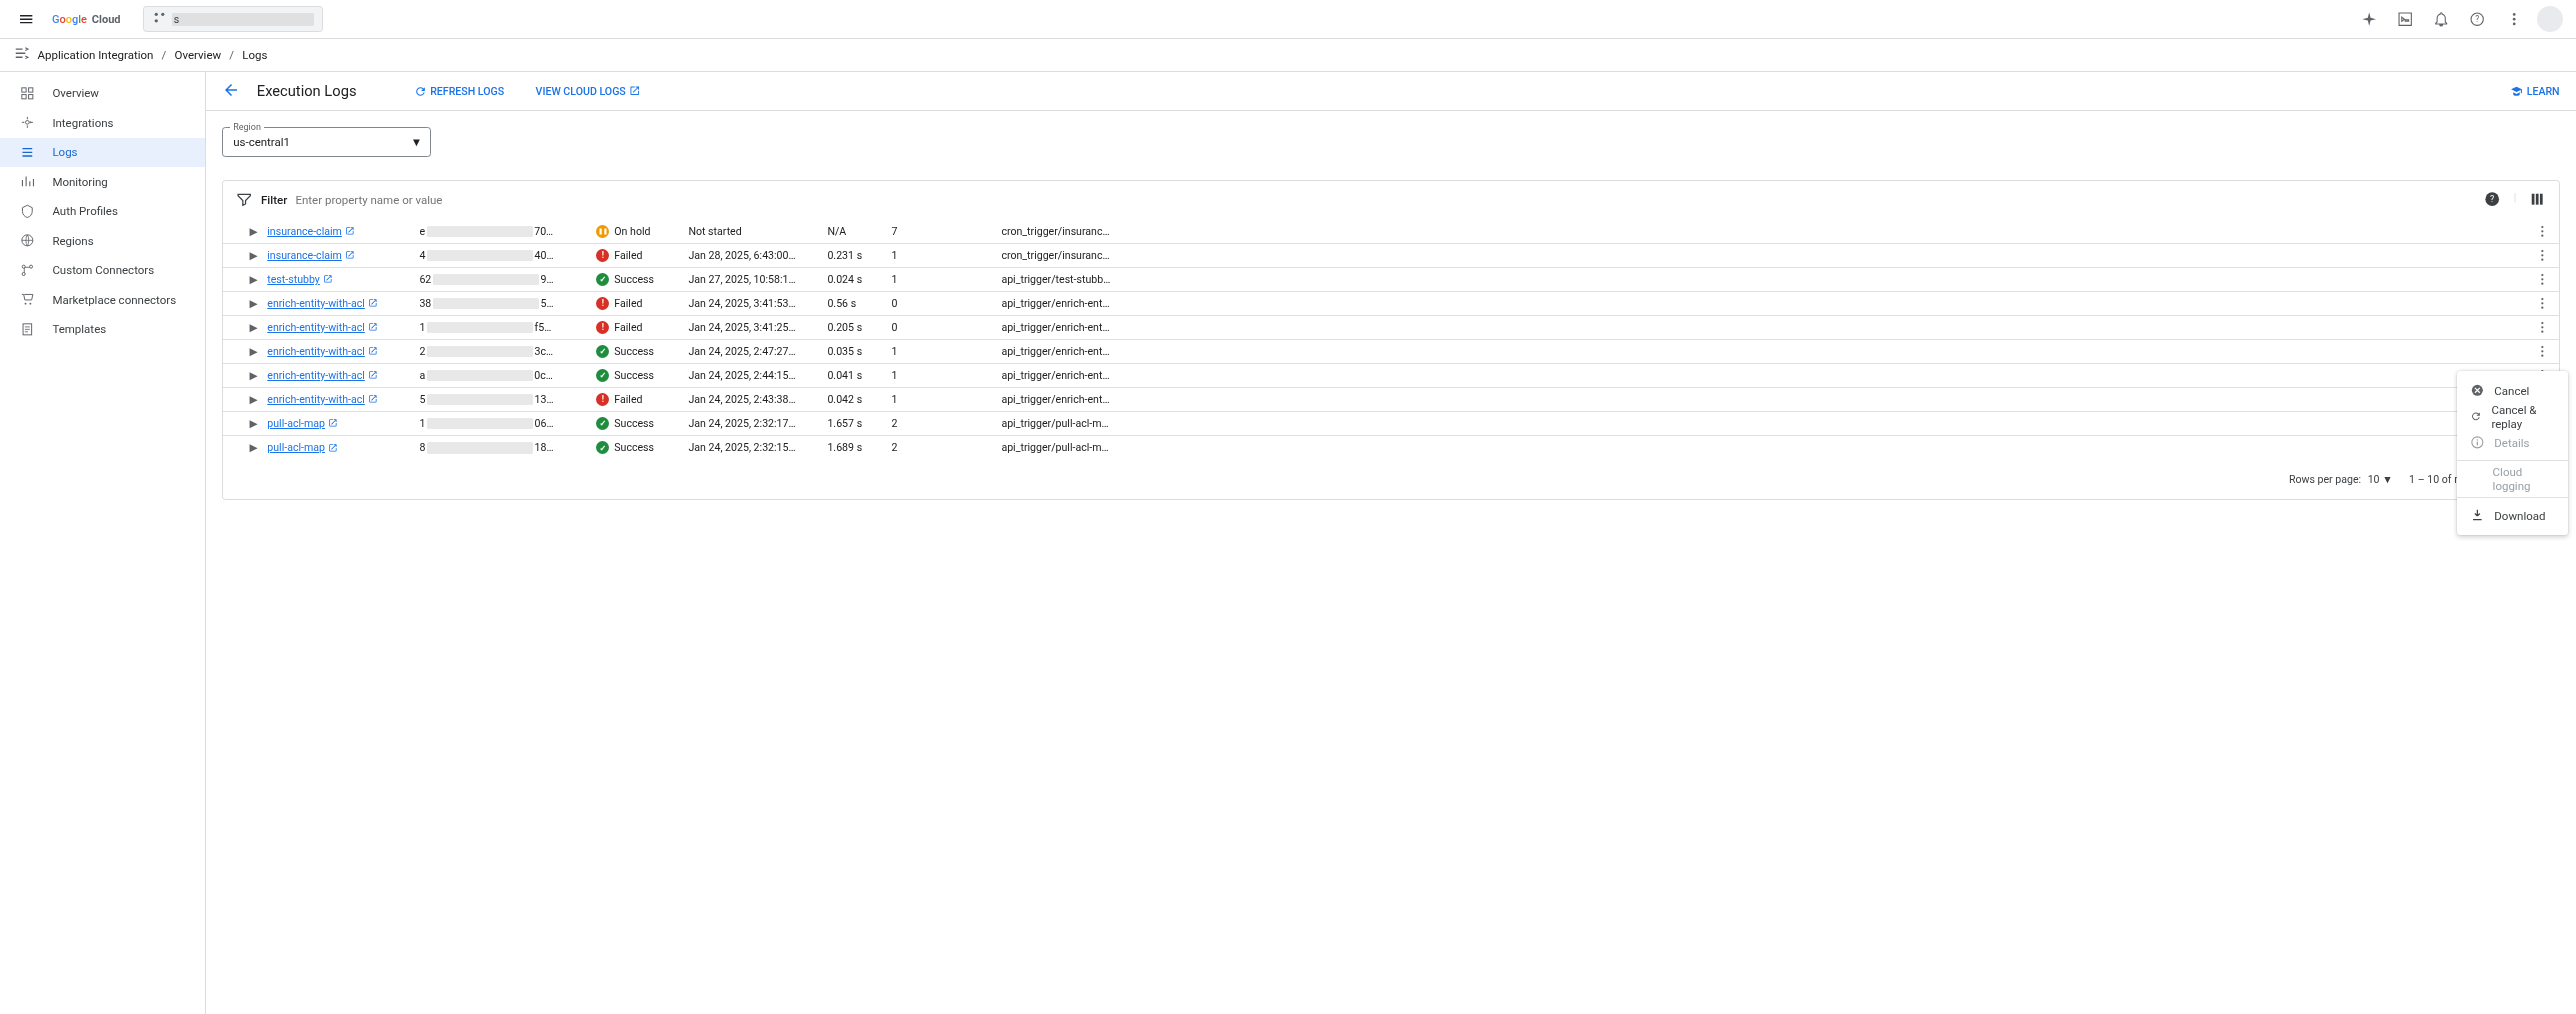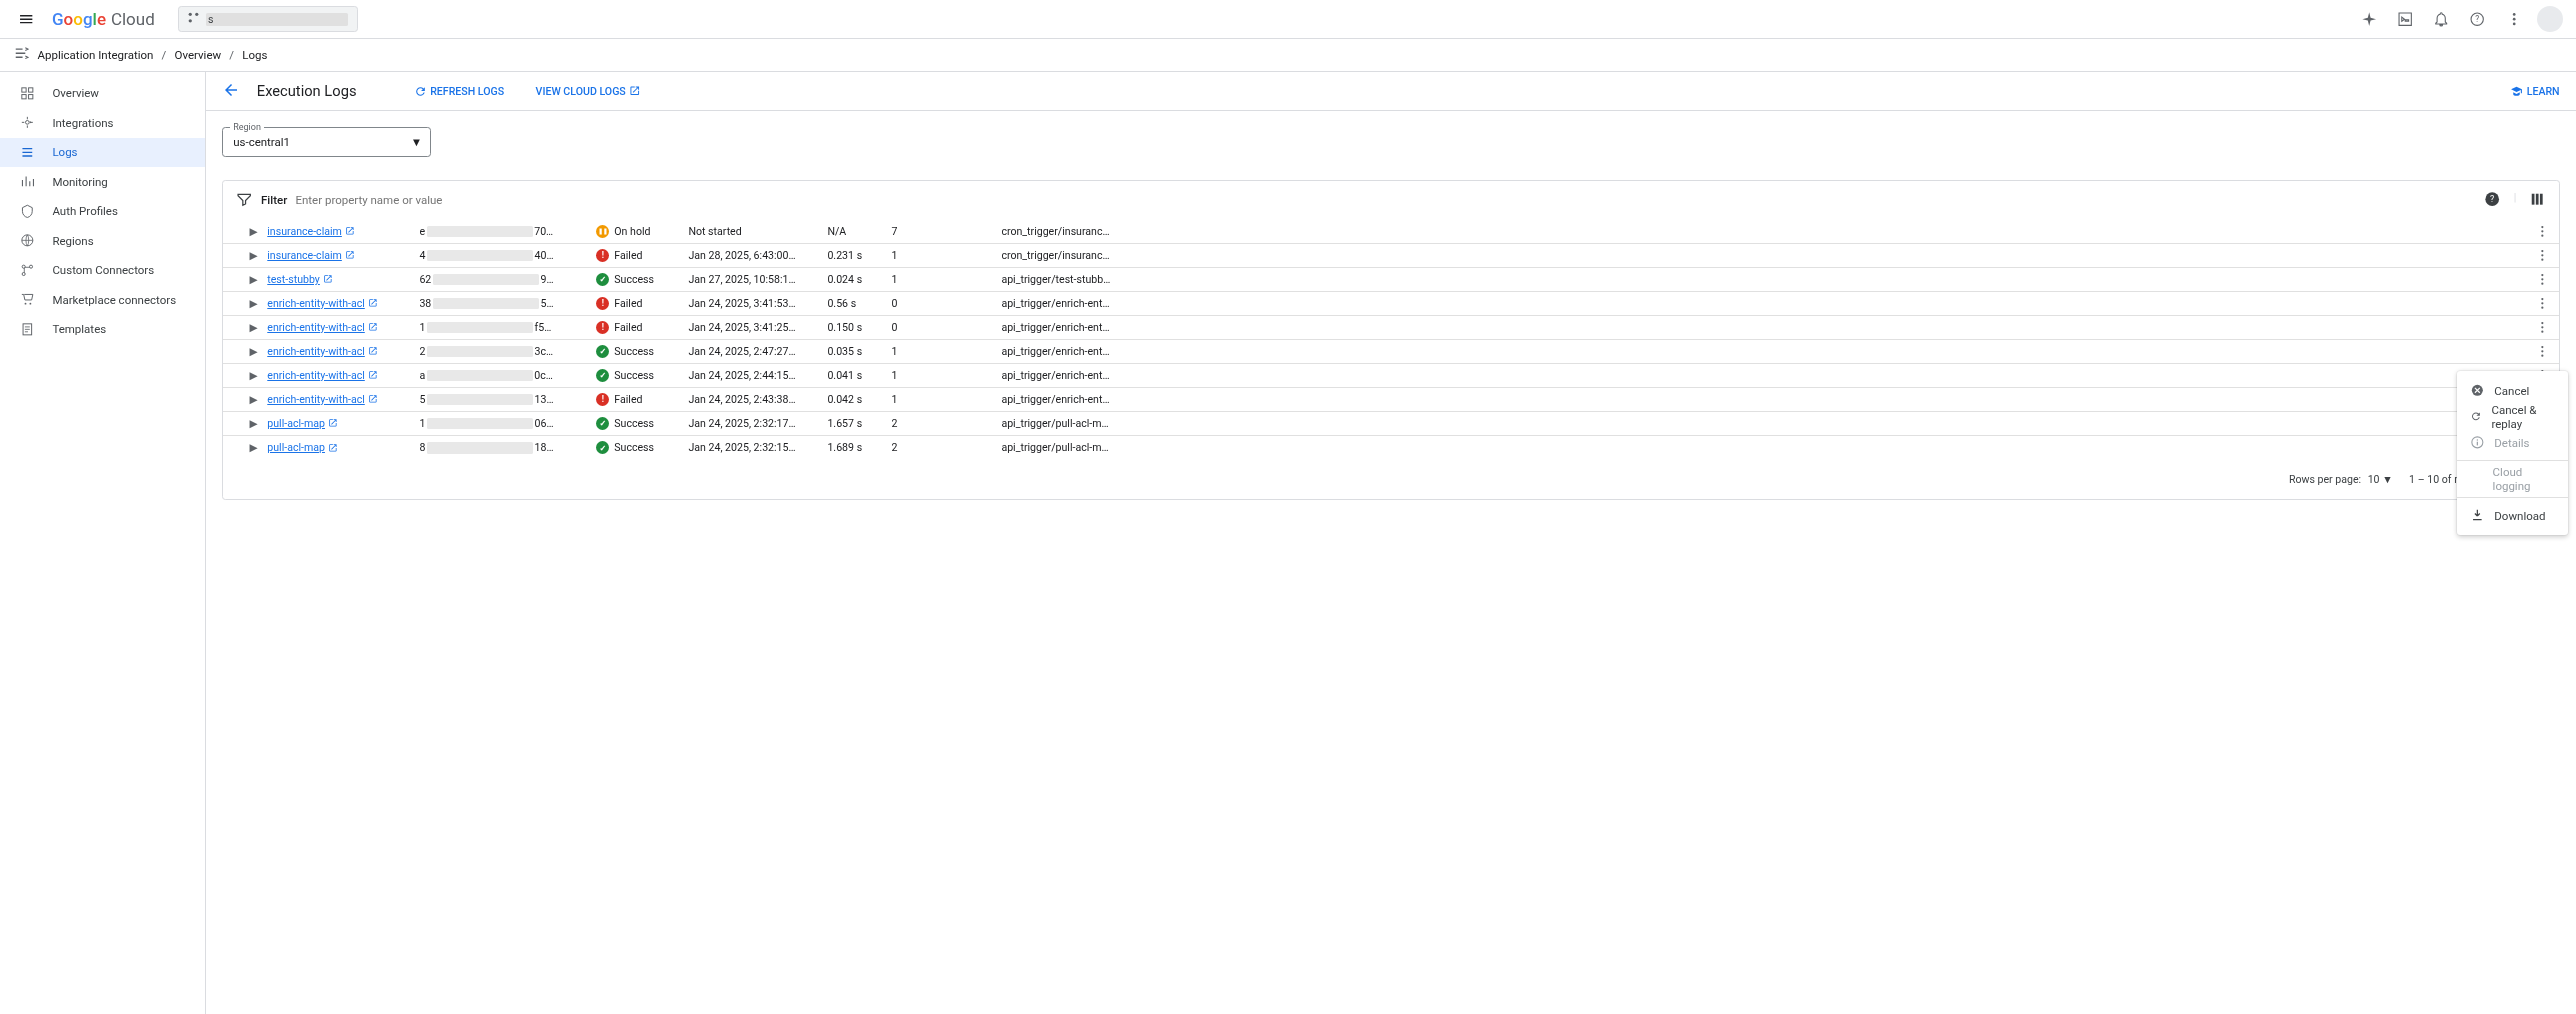--- a/index.html
+++ b/index.html
@@ -1,22 +1,22 @@
 <!DOCTYPE html>
 <html style="font-size:13px"><head>
 <meta charset="utf-8">
 <style>
 *{box-sizing:border-box;margin:0;padding:0;font-family:'Google Sans',Roboto,Arial,sans-serif}
 body{background:#fff;color:#202124;font-size:10.6px;overflow-x:hidden}
 .header{display:flex;align-items:center;height:39px;padding:0 6.5px;border-bottom:0.8px solid #dadce0;gap:6.5px}
 .hamburger{width:39px;height:39px;display:flex;align-items:center;justify-content:center;cursor:pointer}
-.logo{display:flex;align-items:center;gap:3.3px;font-size:17px}
+.logo{display:flex;align-items:center;gap:3.3px;font-size:11px}
 .logo-g{font-weight:500}
 .g1{color:#4285F4}.g2{color:#EA4335}.g3{color:#FBBC05}.g4{color:#4285F4}.g5{color:#34A853}.g6{color:#EA4335}
-.logo-cloud{color:#5f6368;font-weight:400;margin-left:1.6px}
+.logo-cloud{color:#5f6368;font-weight:700;margin-left:1.6px}
 .project-selector{margin-left:16.4px;height:26px;border:0.8px solid #dadce0;border-radius:3.3px;background:#f1f3f4;display:flex;align-items:center;padding:0 8.2px;width:180px;gap:6.5px}
 .proj-icon{color:#5f6368}
 .proj-text{color:#3c4043;background:#e0e0e0;border-radius:1.6px;padding:0 1.6px;flex:1}
 .search-bar{margin-left:auto;flex:0 0 573px;height:29.5px;border:0.8px solid #dadce0;border-radius:3.3px;background:#f1f3f4;display:flex;align-items:center}
 .search-input{flex:1;background:transparent;border:none;padding:0 11.5px;color:#5f6368;font-size:11.5px;outline:none}
 .search-btn{width:74px;height:100%;border-left:0.8px solid #dadce0;display:flex;align-items:center;justify-content:center;gap:4.9px;color:#1a73e8;font-size:11.5px;font-weight:500;cursor:pointer}
 .header-icons{margin-left:auto;display:flex;align-items:center;gap:3.3px;padding-right:6.5px}
 .hicon{width:33px;height:33px;display:flex;align-items:center;justify-content:center;color:#5f6368;cursor:pointer}
 .avatar{width:26px;height:26px;border-radius:50%;background:#e8eaed;margin-left:3.3px}
 .breadcrumb{height:33px;display:flex;align-items:center;padding:0 13px;border-bottom:0.8px solid #dadce0;gap:8.2px;color:#202124;font-size:11.5px}
@@ -418,21 +418,21 @@
               <div class="col-exec exec-cell">
                 <span>1</span>
                 <span class="redact"></span>
                 <span>f5…</span>
               </div>
               <div class="col-status status-cell">
                 <span class="st-icon st-failed" style="font-size:8.2px">!</span>
                 <span>Failed</span>
               </div>
               <div class="col-start trunc">Jan 24, 2025, 3:41:25…</div>
-              <div class="col-dur">0.150 s</div>
+              <div class="col-dur">0.205 s</div>
               <div class="col-ver">0</div>
               <div class="col-trig trunc">api_trigger/enrich-ent…</div>
               <div class="col-replay"></div>
               <div class="col-more more-icon">
                 <svg width="14.7" height="14.7" viewBox="0 0 24 24">
                   <circle cx="12" cy="5" r="1.8"></circle>
                   <circle cx="12" cy="12" r="1.8"></circle>
                   <circle cx="12" cy="19" r="1.8"></circle>
                 </svg>
               </div>

